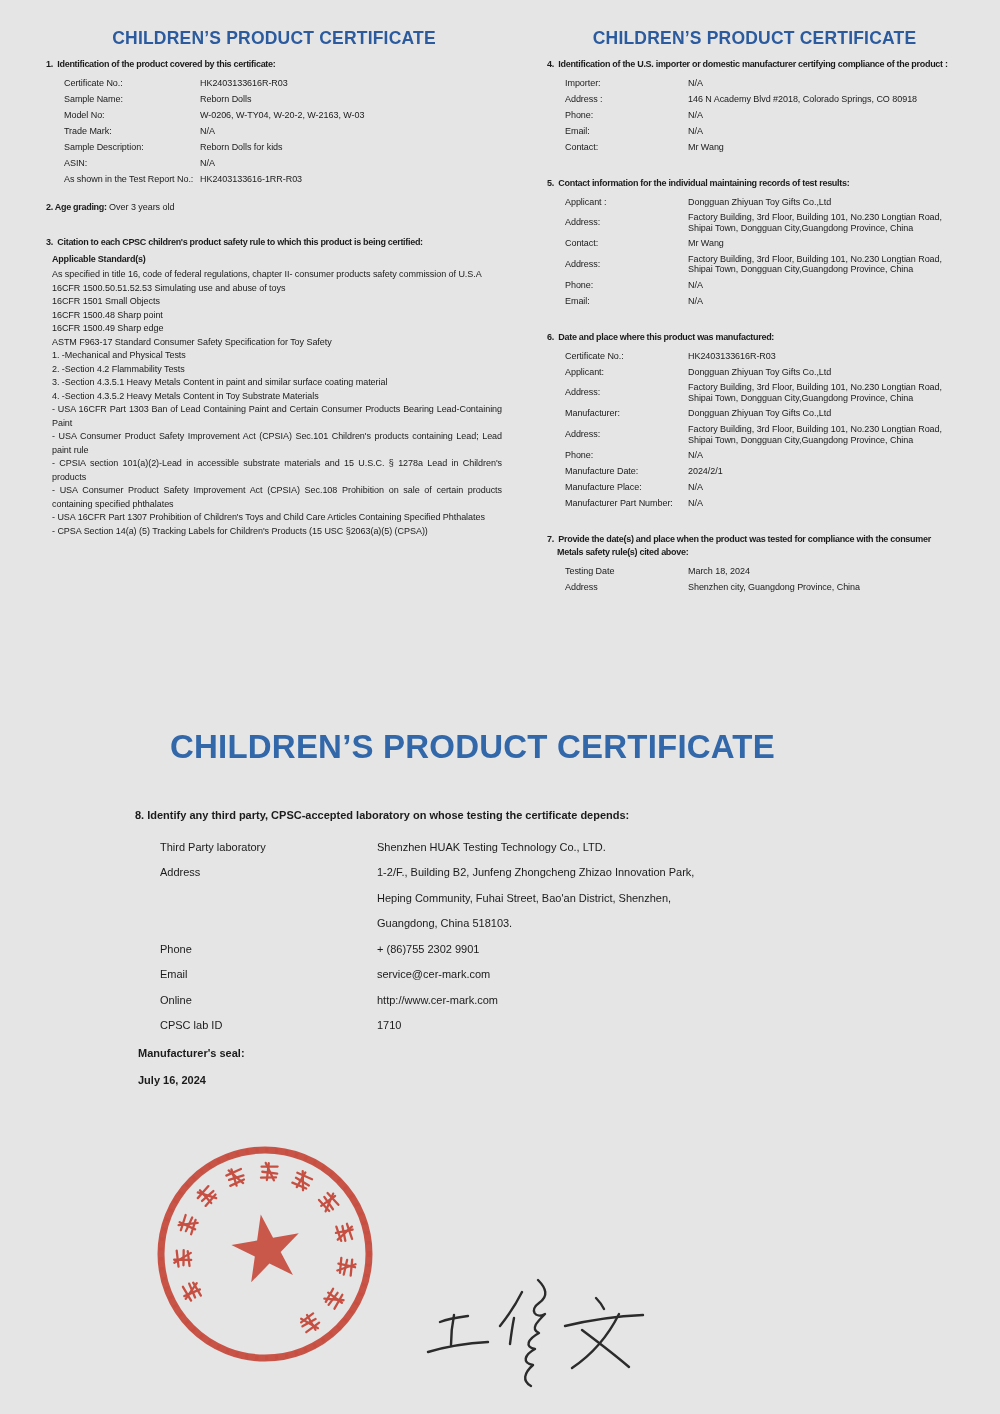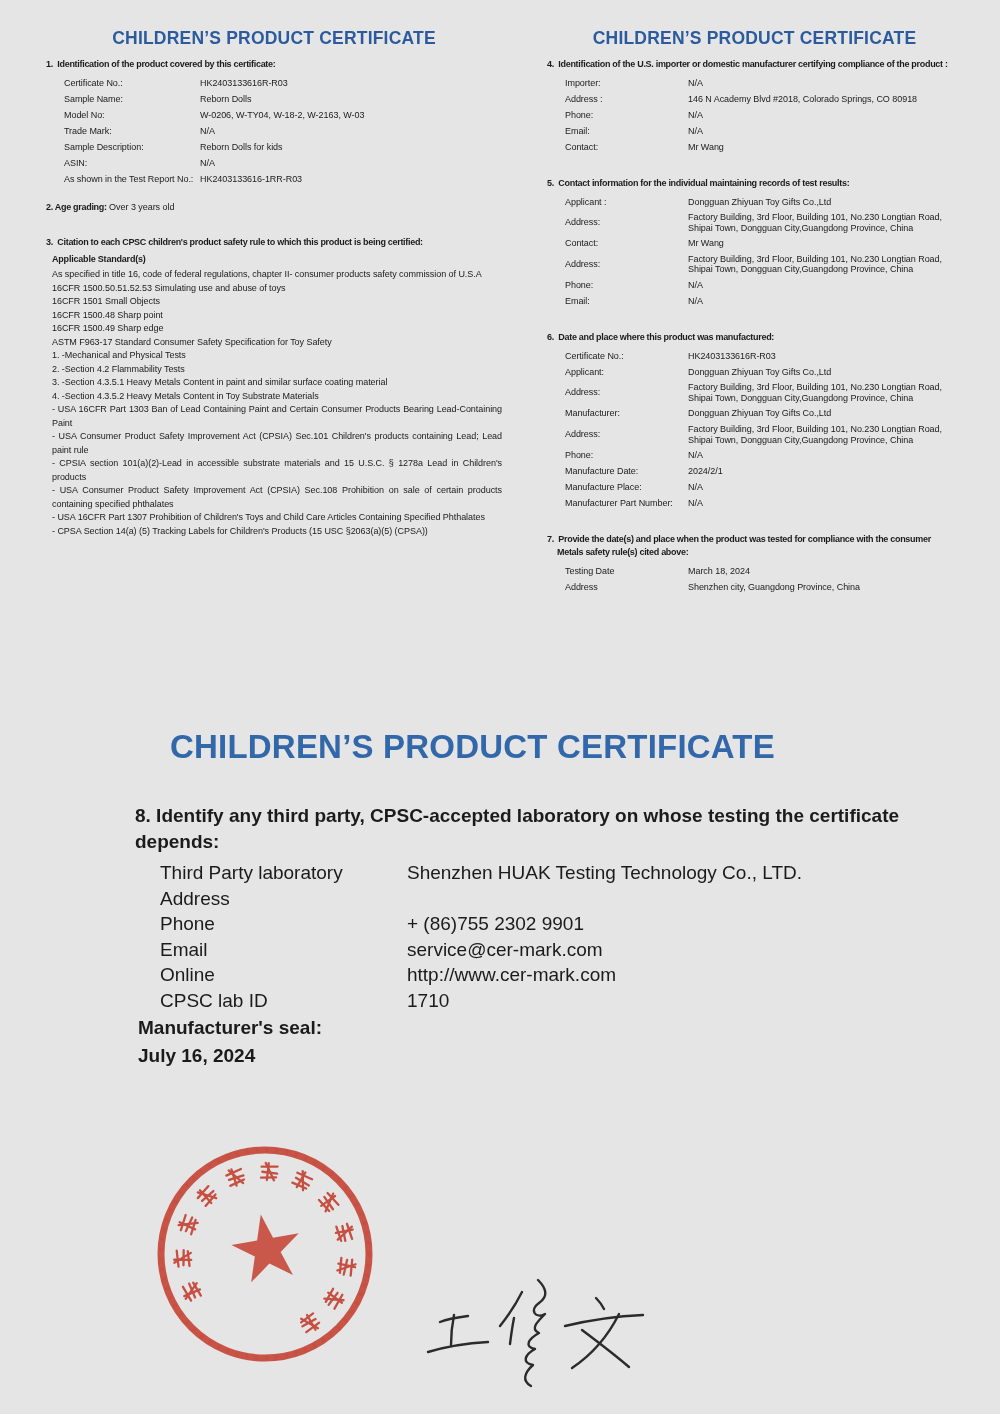--- a/index.html
+++ b/index.html
@@ -29,23 +29,23 @@
   .inline-sec b{letter-spacing:-0.3px;}
   .std-block{padding-left:6px;margin-top:2px;}
   .std-line{text-align:justify;line-height:13.5px;letter-spacing:-0.05px;}
   .subhead{font-weight:bold;padding-left:6px;letter-spacing:-0.2px;}
   
   .main-title{
     position:absolute;top:728px;left:0;width:945px;text-align:center;
     font-size:33px;font-weight:bold;color:#3268aa;letter-spacing:0.2px;white-space:nowrap;
   }
   
-  .s8{position:absolute;left:135px;top:803px;width:790px;font-size:19px;line-height:25.5px;}
+  .s8{position:absolute;left:135px;top:803px;width:790px;font-size:11px;line-height:25.5px;}
   .s8-heading{font-weight:bold;margin-bottom:6px;white-space:pre-wrap;}
-  .s8 .row{align-items:flex-start;min-height:25.5px;gap:30px;}
+  .s8 .row{align-items:flex-start;min-height:25.5px;}
   .s8 .lbl{width:217px;padding-left:13px;}
   .s8 .val{line-height:25.5px;padding:0;}
   .seal-line{font-weight:bold;padding-left:3px;margin-top:2px;}
   
   .stamp{position:absolute;left:151px;top:1140px;width:228px;height:228px;color:#c5483a;}
   .stamp svg{width:100%;height:100%;}
   .signature{position:absolute;left:410px;top:1262px;width:250px;height:145px;}
   .signature svg{width:100%;height:100%;}
 </style>
 </head>
@@ -61,21 +61,21 @@
         <div class="row">
           <div class="lbl">Certificate No.:</div>
           <div class="val">HK2403133616R-R03</div>
         </div>
         <div class="row">
           <div class="lbl">Sample Name:</div>
           <div class="val">Reborn Dolls</div>
         </div>
         <div class="row">
           <div class="lbl">Model No:</div>
-          <div class="val">W-0206, W-TY04, W-18-2, W-2163, W-03</div>
+          <div class="val">W-0206, W-TY04, W-20-2, W-2163, W-03</div>
         </div>
         <div class="row">
           <div class="lbl">Trade Mark:</div>
           <div class="val">N/A</div>
         </div>
         <div class="row">
           <div class="lbl">Sample Description:</div>
           <div class="val">Reborn Dolls for kids</div>
         </div>
         <div class="row">
@@ -228,20 +228,23 @@
 
   <div class="s8">
     <div class="s8-heading">8. Identify any third party, CPSC-accepted laboratory on whose testing the certificate depends:</div>
     <div class="rows">
         <div class="row">
           <div class="lbl">Third Party laboratory</div>
           <div class="val">Shenzhen HUAK Testing Technology Co., LTD.</div>
         </div>
         <div class="row">
           <div class="lbl">Address</div>
+          <div class="val">1-2/F., Building B2, Junfeng Zhongcheng Zhizao Innovation Park,
+Heping Community, Fuhai Street, Bao'an District, Shenzhen,
+Guangdong, China 518103.</div>
         </div>
         <div class="row">
           <div class="lbl">Phone</div>
           <div class="val">+ (86)755 2302 9901</div>
         </div>
         <div class="row">
           <div class="lbl">Email</div>
           <div class="val">service@cer-mark.com</div>
         </div>
         <div class="row">

